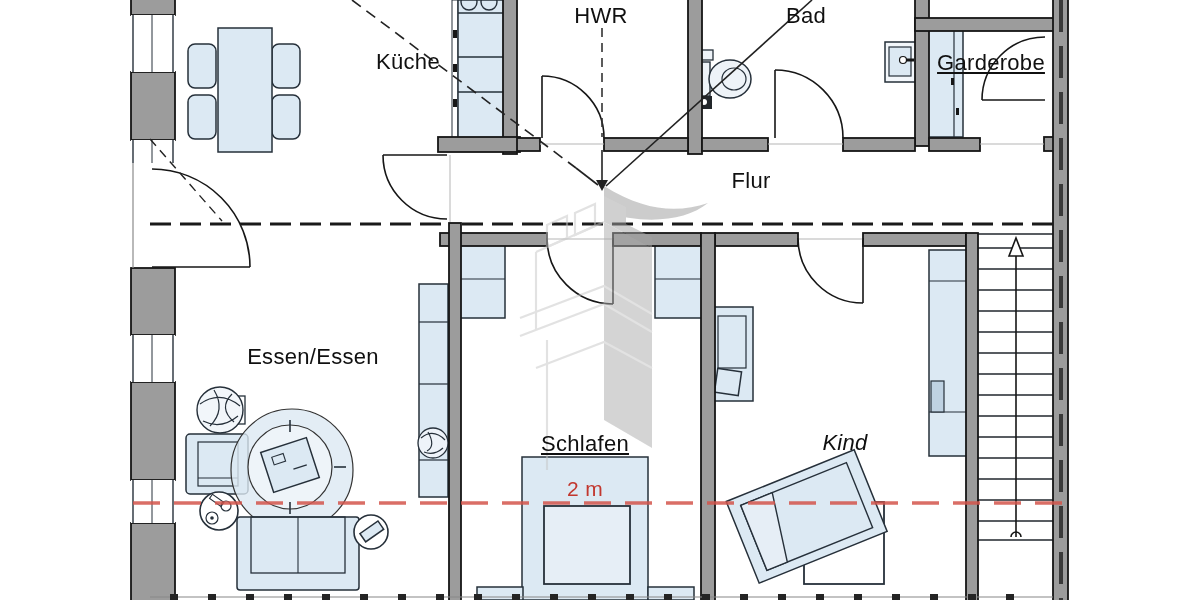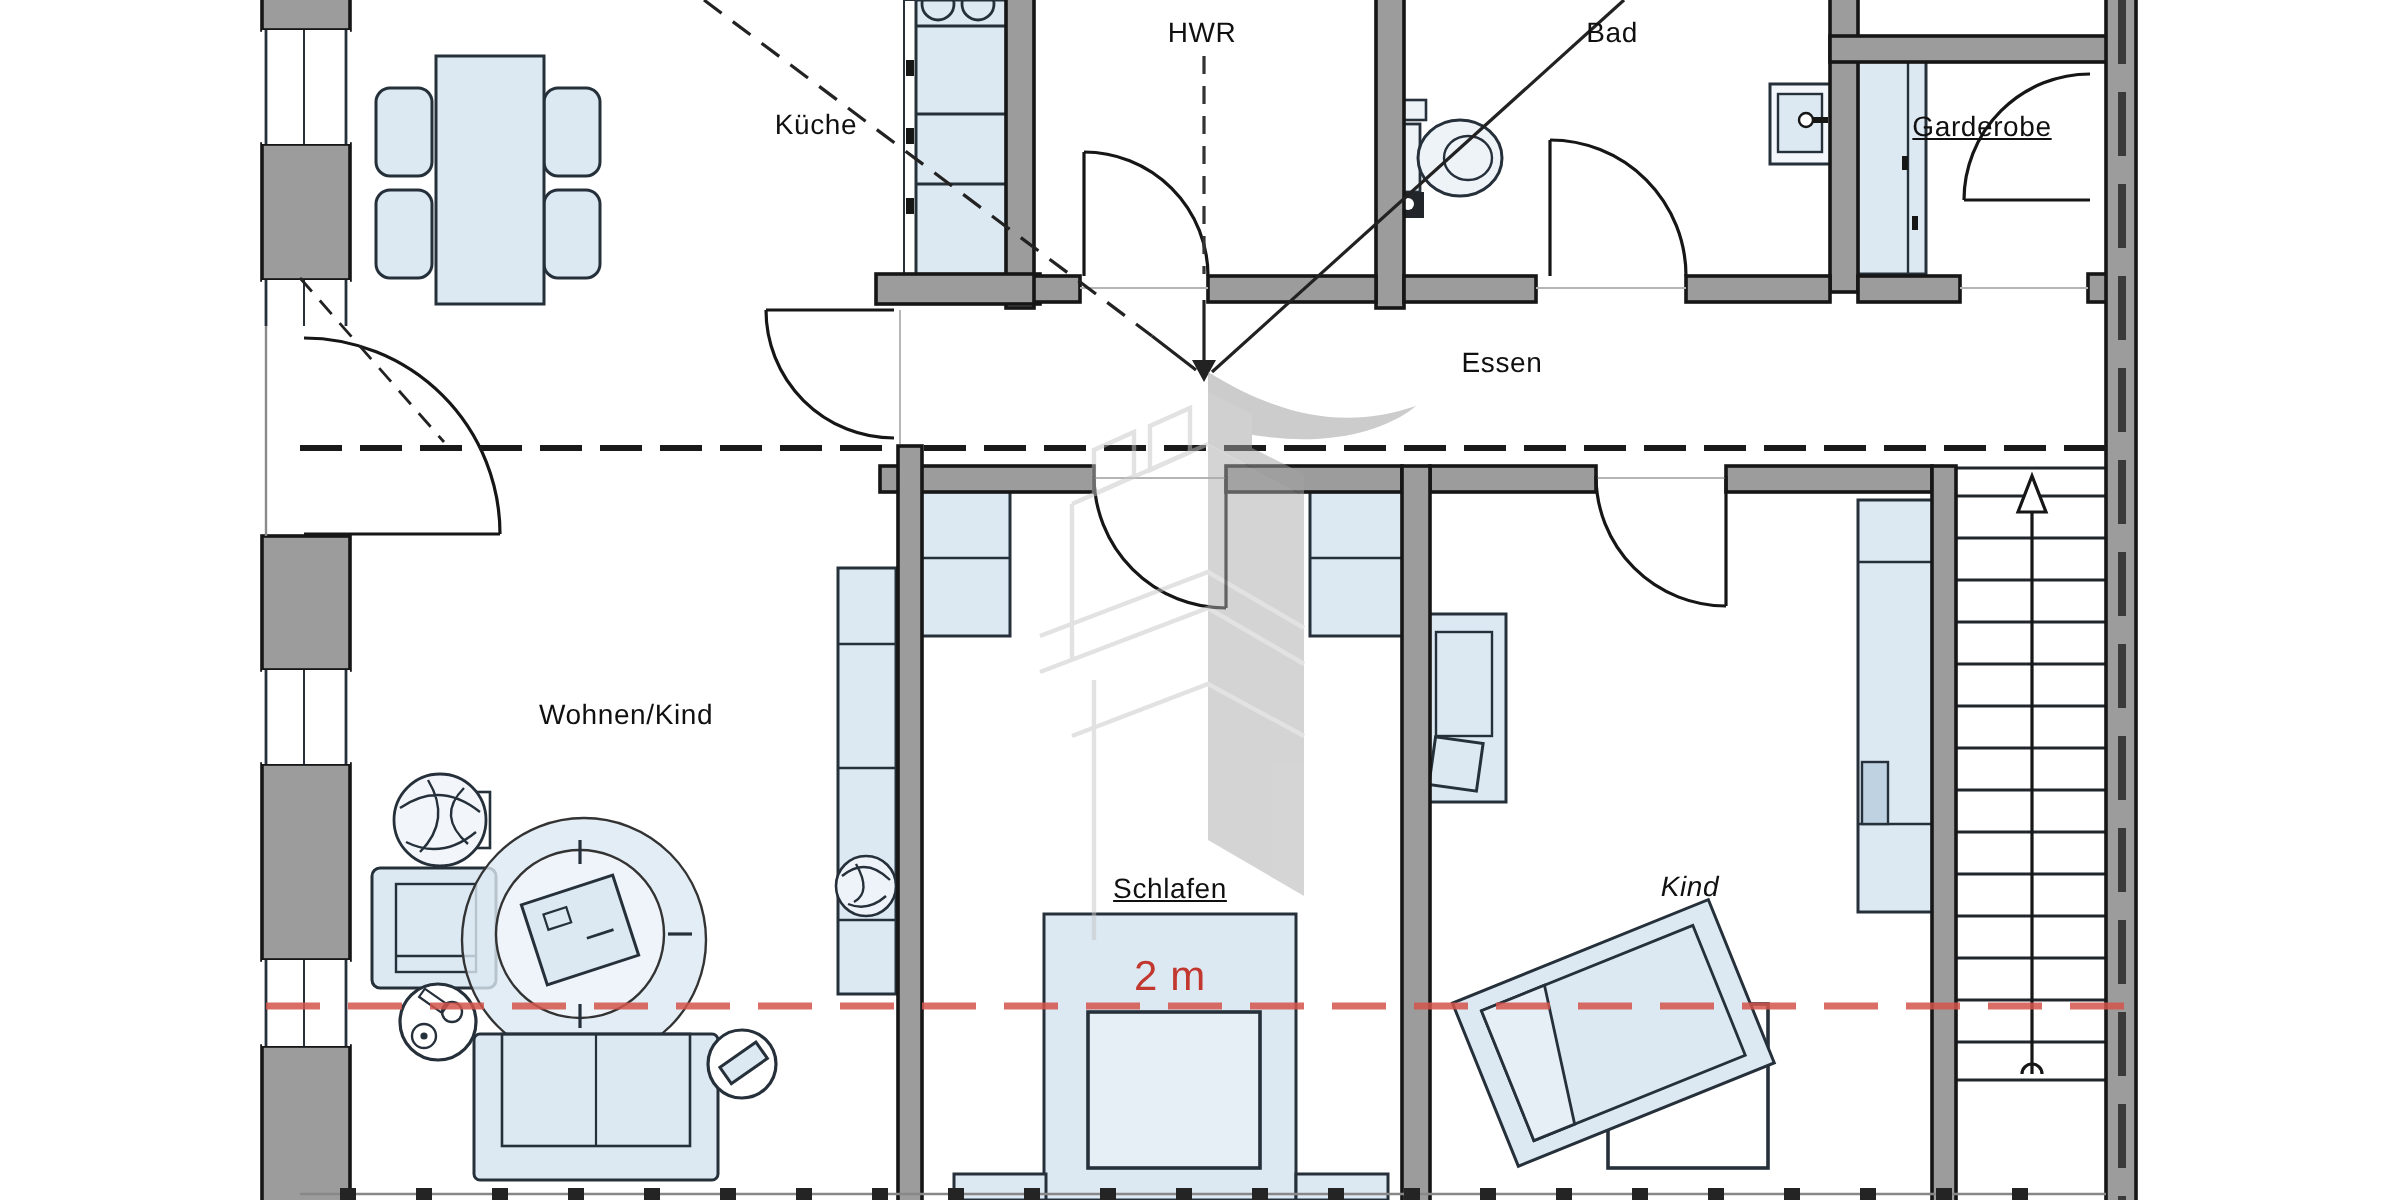--- a/index.html
+++ b/index.html
@@ -5,21 +5,21 @@
   html,body{margin:0;padding:0;background:#fff;}
   #stage{position:relative;width:1200px;height:600px;background:#ffffff;overflow:hidden;
          font-family:"Liberation Sans",sans-serif;}
   #plan-svg{position:absolute;left:0;top:0;}
   .wall{fill:#9c9c9c;stroke:#161616;stroke-width:1.8;}
   .furn{fill:#dce9f3;stroke:#26303a;stroke-width:1.5;}
   .ln{stroke:#161616;stroke-width:1.6;fill:none;}
   .tread{stroke:#20262c;stroke-width:1.6;}
   .thin{stroke:#b5b5b5;stroke-width:1;fill:none;}
   .wm{opacity:0.5;}
-  .room-label{position:absolute;transform:translate(-50%,-50%);font-size:14px;color:#101010;
+  .room-label{position:absolute;transform:translate(-50%,-50%);font-size:22px;color:#101010;
               white-space:nowrap;letter-spacing:0.3px;}
   .red-label{color:#c2372e;font-weight:normal;font-size:21px;}
 </style>
 </head>
 <body>
 
 <div id="stage">
 
 <svg id="plan-svg" width="1200" height="600" viewBox="0 0 1200 600">
 
@@ -336,18 +336,18 @@
     </g>
   </g>
 
   <line x1="133" y1="503" x2="1066" y2="503" stroke="#d4554c" stroke-width="3.4" stroke-dasharray="27 14" opacity="0.85"></line>
 </svg>
 
   <span class="room-label" style="left:408px;top:62px;">Küche</span>
   <span class="room-label" style="left:601px;top:16px;">HWR</span>
   <span class="room-label" style="left:806px;top:16px;">Bad</span>
   <span class="room-label" style="left:991px;top:63px;text-decoration:underline;">Garderobe</span>
-  <span class="room-label" style="left:751px;top:181px;">Essen</span>
-  <span class="room-label" style="left:313px;top:357px;">Wohnen/Kind</span>
+  <span class="room-label" style="left:751px;top:181px;">Flur</span>
+  <span class="room-label" style="left:313px;top:357px;">Essen/Essen</span>
   <span class="room-label" style="left:585px;top:444px;text-decoration:underline;">Schlafen</span>
   <span class="room-label" style="left:845px;top:443px;font-style:italic;">Kind</span>
   <span class="room-label red-label" style="left:585px;top:489px;">2 m</span>
 </div>
 
 </body></html>

